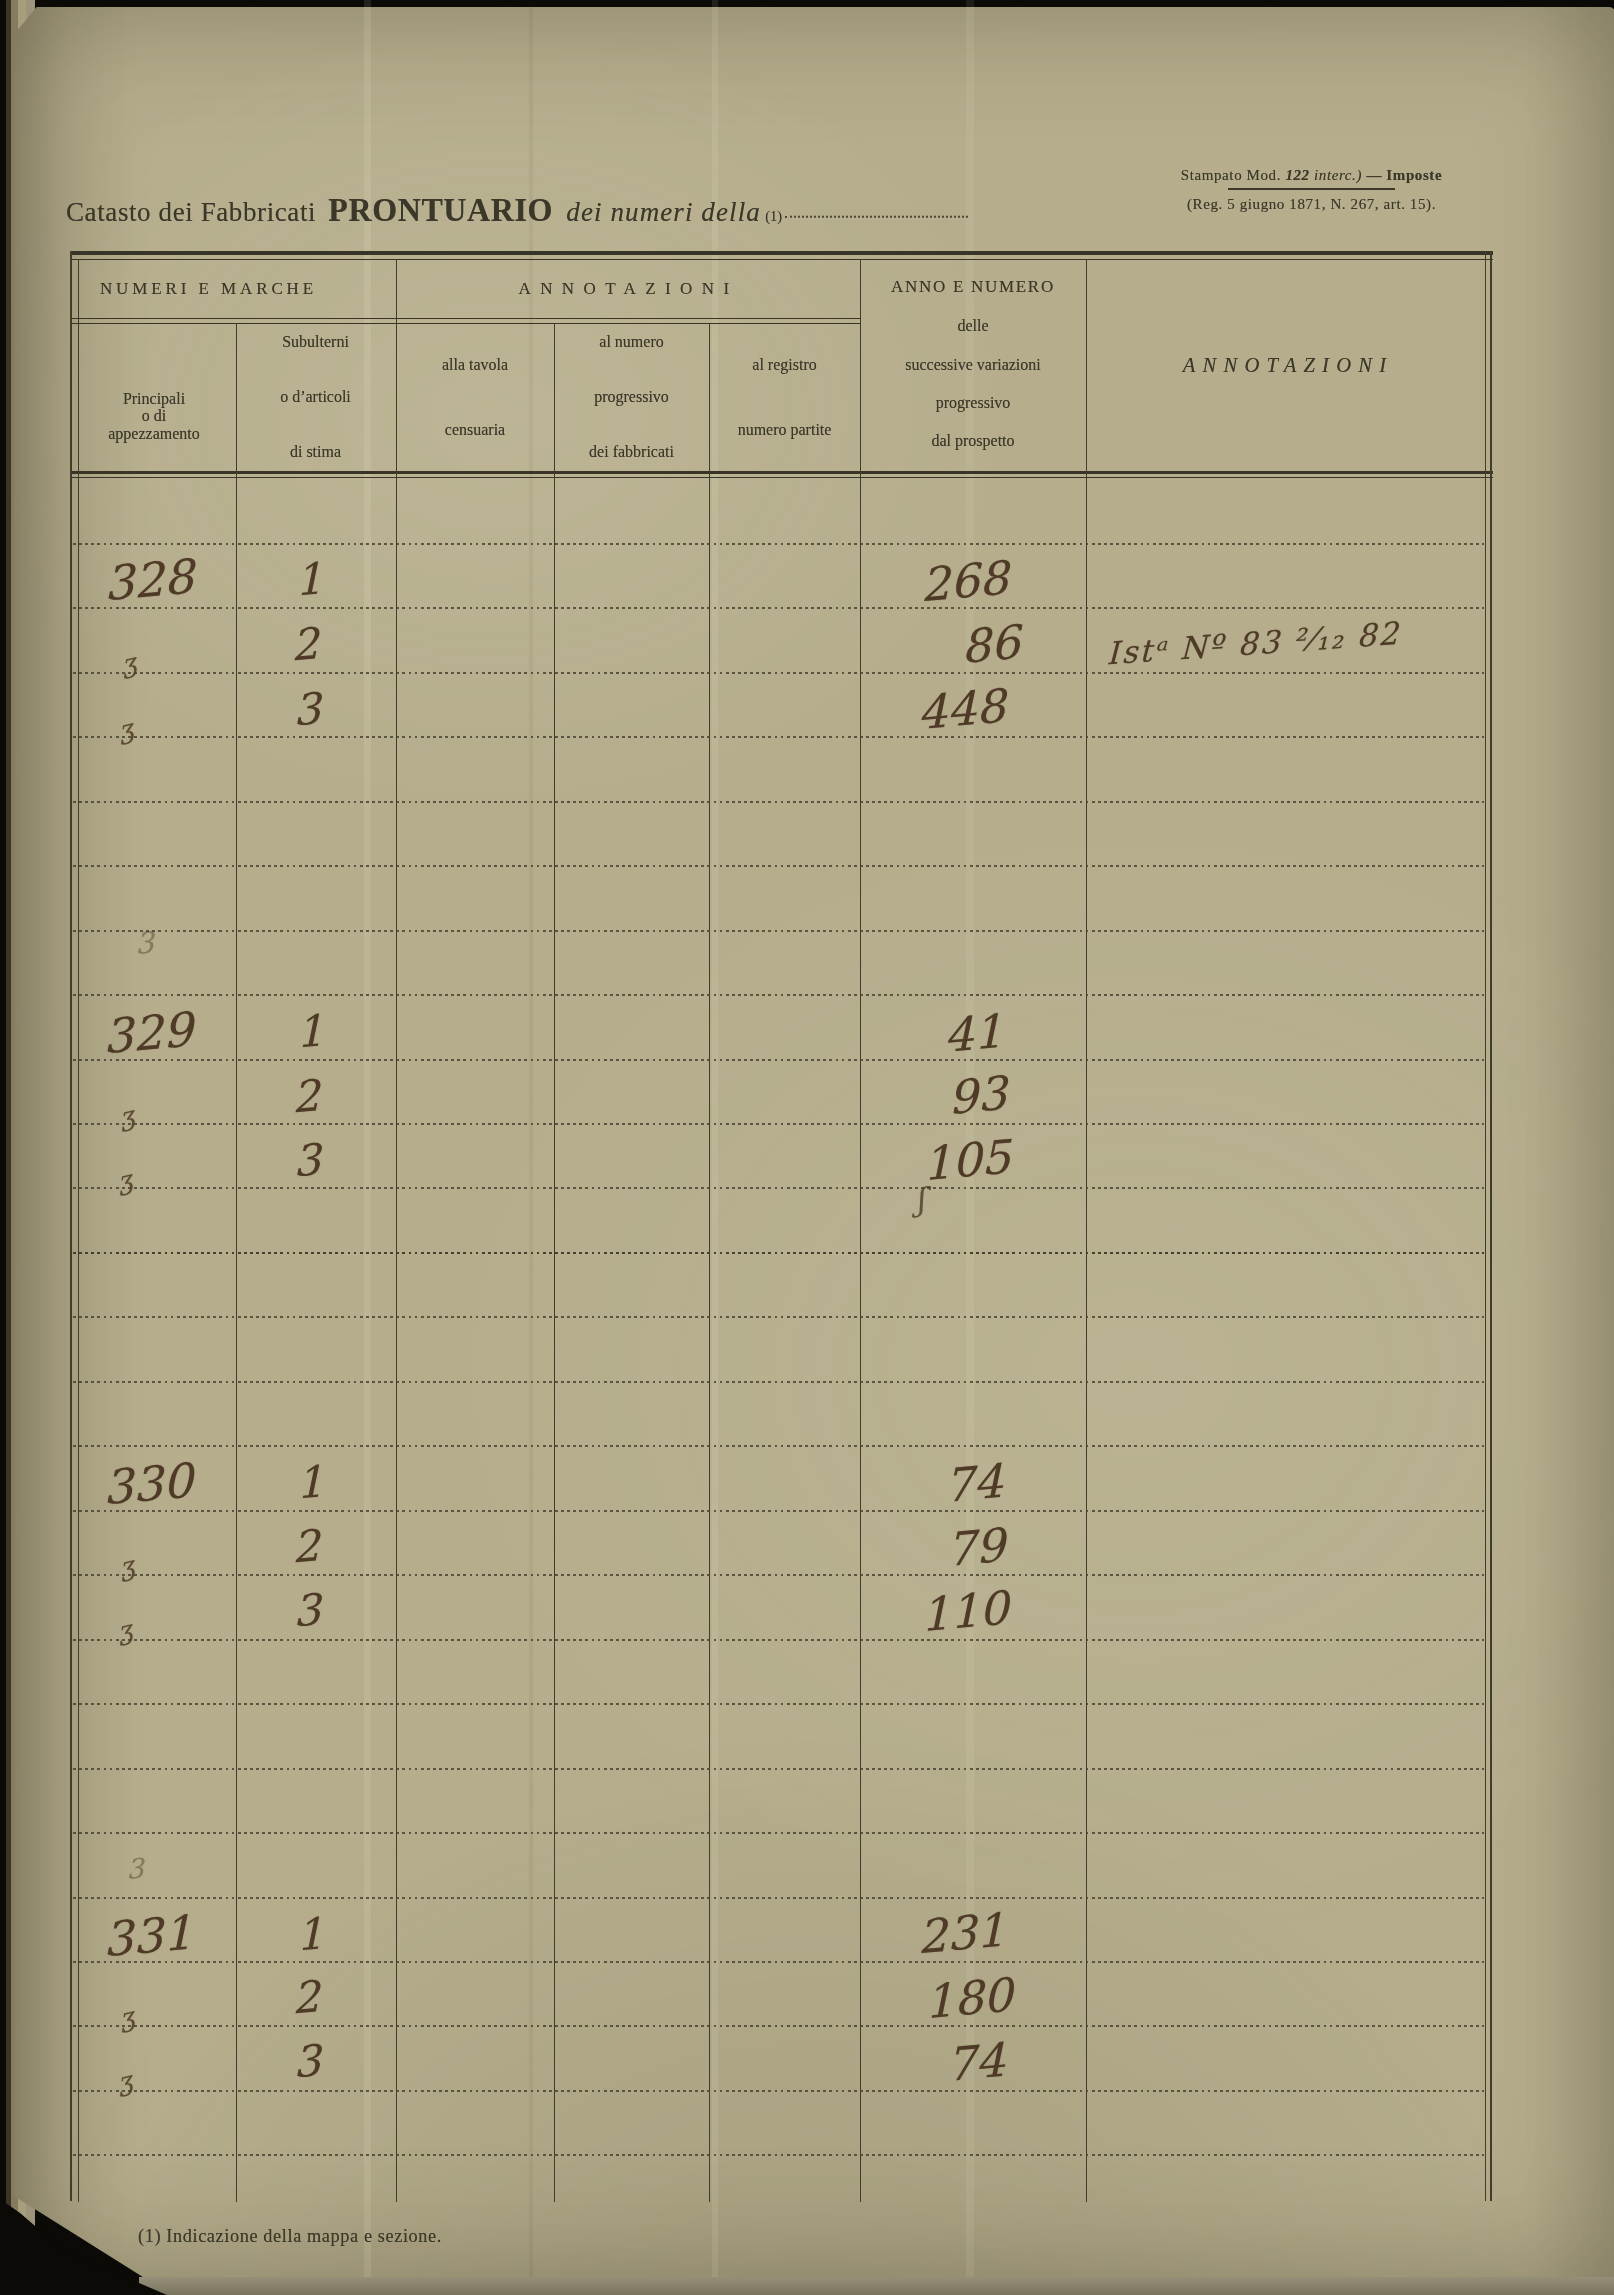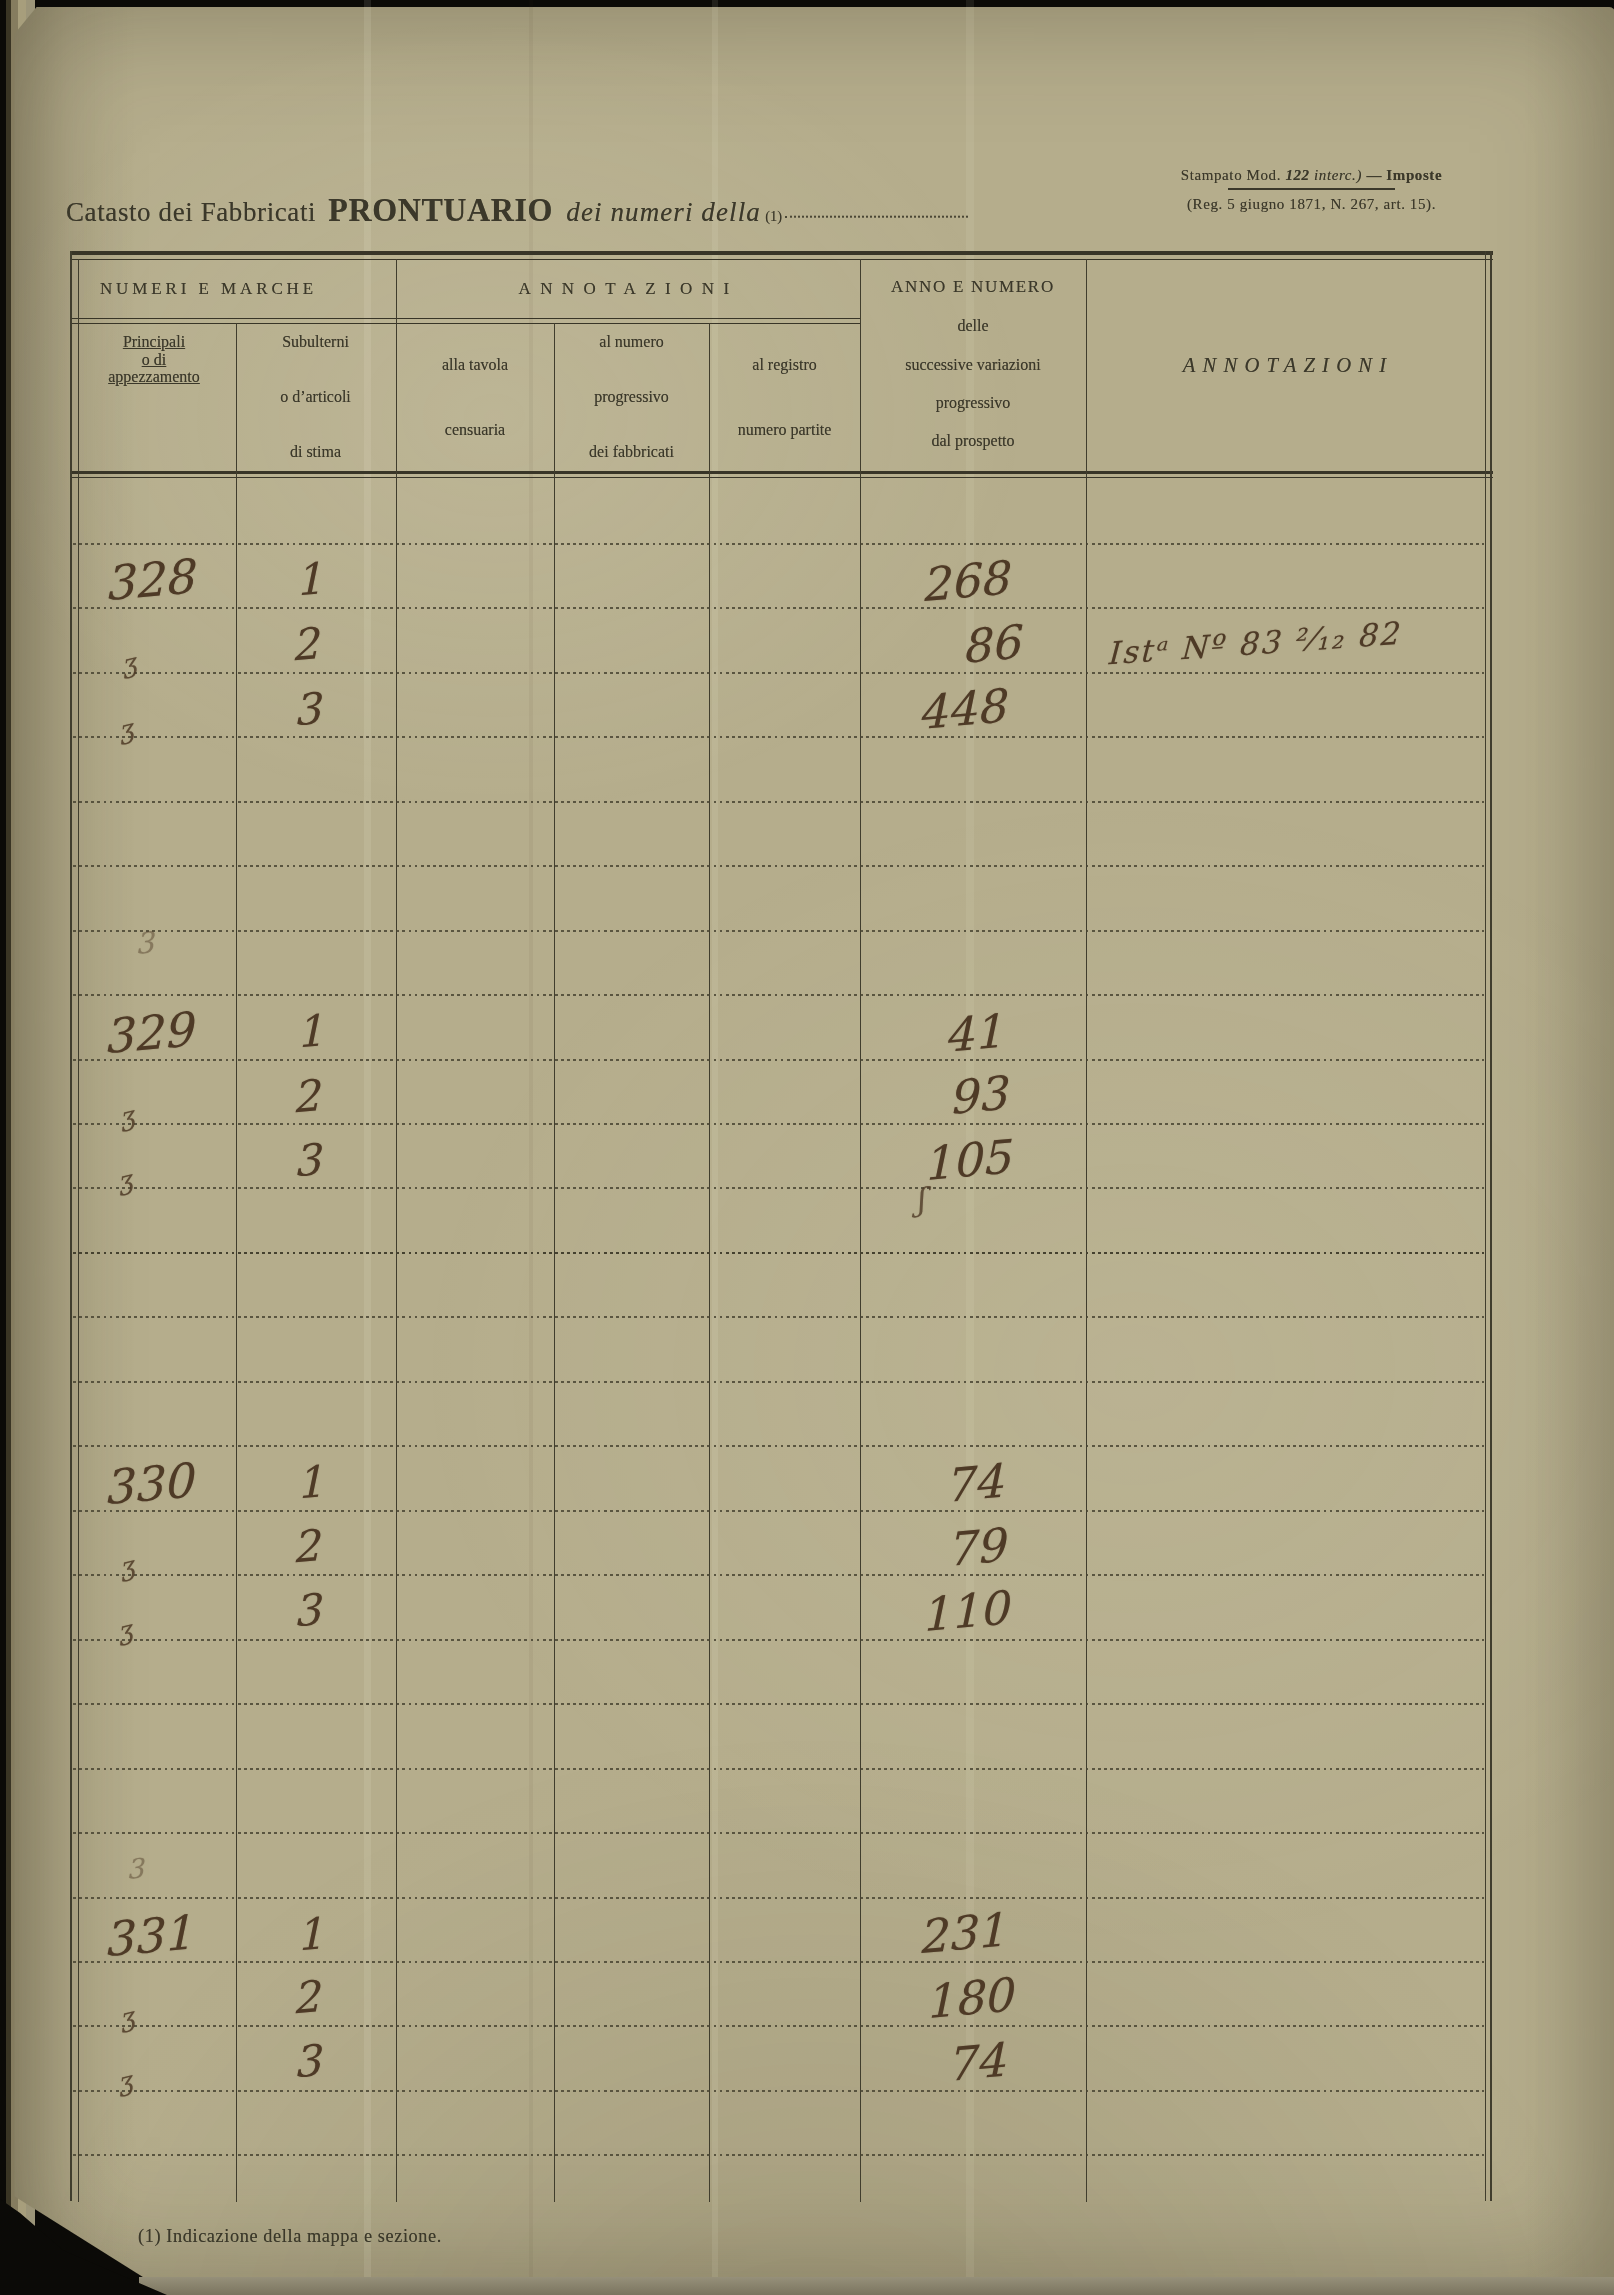--- a/index.html
+++ b/index.html
@@ -155,21 +155,21 @@
     <div class="dline" style="left: 73px; top: 2154px; width: 1411px; opacity: 0.82;"></div>
   </div>
 
 <div class="hcell print ghead" style="left:72px;top:260px;width:273px;height:58px;">
     <span>NUMERI E MARCHE</span>
   </div>
 <div class="hcell print ghead2" style="left:396px;top:260px;width:465px;height:58px;">
     <span>ANNOTAZIONI</span>
   </div>
 
-<div class="hcell print sub" style="left:72px;top:333px;width:164px;height:128px;justify-content:flex-start;text-decoration:underline;">
+<div class="hcell print sub" style="left:72px;top:352px;width:164px;height:128px;justify-content:center;">
   <span>Principali</span>
   <span>o di</span>
   <span>appezzamento</span>
 </div>
 <div class="hcell print sub" style="left:236px;top:333px;width:159px;height:128px;justify-content:space-between;">
   <span>Subulterni</span>
   <span>o d’articoli</span>
   <span>di stima</span>
 </div>
 <div class="hcell print sub" style="left:396px;top:356px;width:158px;height:83px;justify-content:space-between;">

